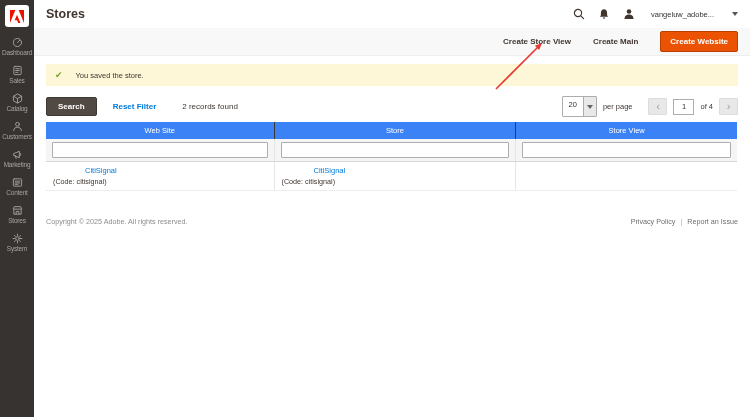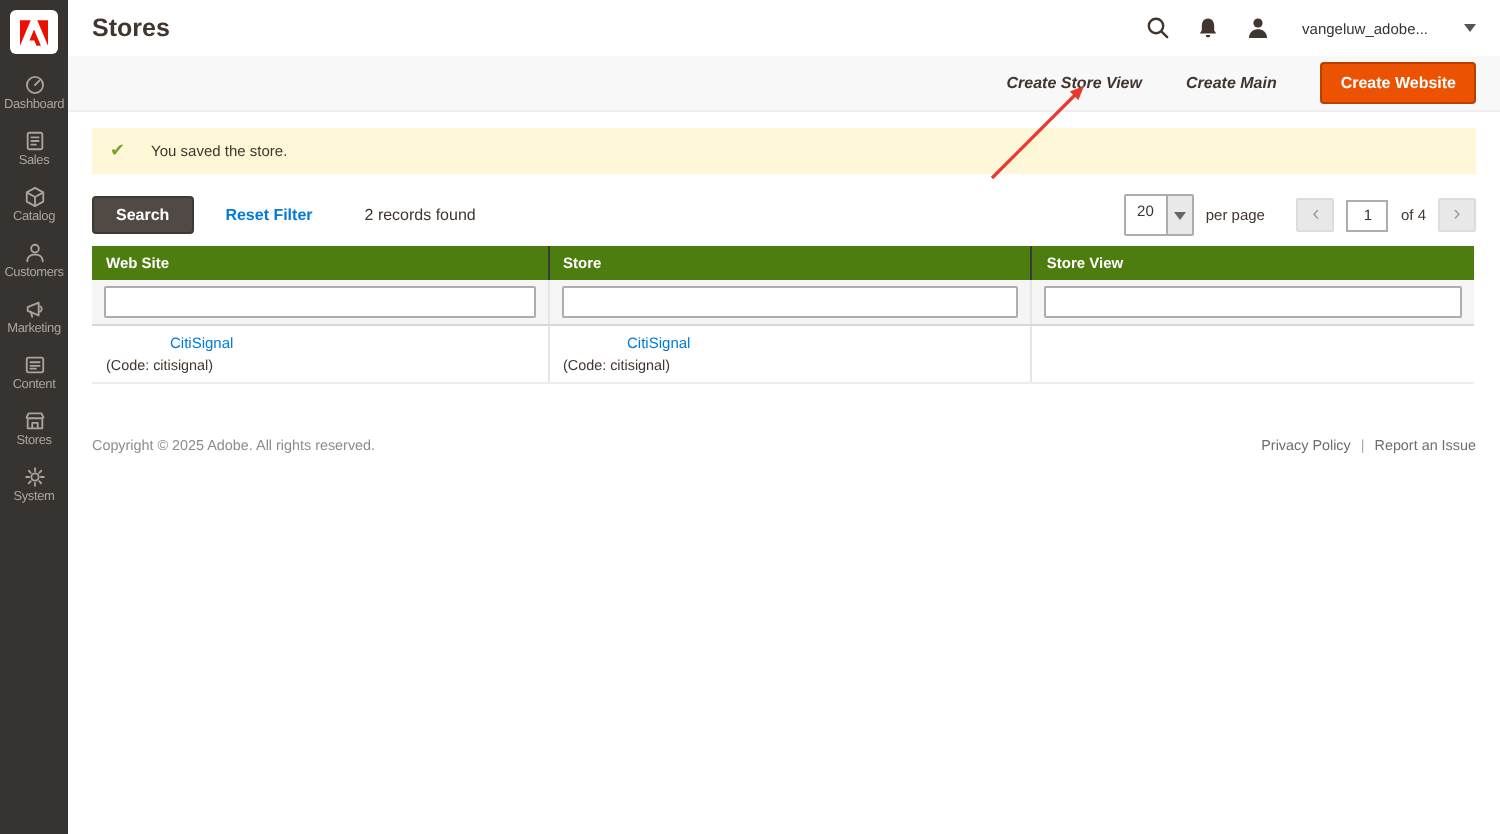--- a/index.html
+++ b/index.html
@@ -17,21 +17,21 @@
   .main { margin-left:34px; width:716px; }
   .page-header { height:28px; display:flex; align-items:center; padding:0 12px; background:#fff; }
   .page-title { font-size:12.5px; font-weight:bold; color:#41362f; }
   .header-right { margin-left:auto; display:flex; align-items:center; gap:13px; }
   .hicon { cursor:pointer; display:flex; align-items:center; }
   .user-chip { display:flex; align-items:center; gap:16px; cursor:pointer; }
   .user-name { font-size:7.5px; color:#333; }
   .caret-down { width:0; height:0; border-left:3px solid transparent; border-right:3px solid transparent; border-top:4px solid #555; margin-left:2px; }
 
   .toolbar { height:28px; background:#f8f8f8; border-bottom:1px solid #eee; display:flex; align-items:center; justify-content:flex-end; gap:22px; padding:0 12px; }
-  .btn-plain { font-size:8px; font-weight:bold; color:#41362f; background:none; border:none; cursor:pointer; font-family:inherit;font-style:italic; }
+  .btn-plain { font-size:8px; font-weight:bold; color:#41362f; background:none; border:none; cursor:pointer; font-family:inherit; }
   .btn-primary { font-size:8px; font-weight:bold; color:#fff; background:#eb5202; border:1px solid #b84002; border-radius:2px; padding:5px 9px; cursor:pointer; font-family:inherit; }
 
   .message { margin:8px 12px 0; background:#fdf7d8; padding:6px 9px; display:flex; align-items:center; font-size:7.5px; color:#41362f; }
   .check { color:#79a22e; font-weight:bold; font-size:9px; margin-right:13px; }
 
   .controls { margin:10px 12px 0; display:flex; align-items:center; }
   .btn-search { background:#514943; color:#fff; font-size:8px; font-weight:bold; border:1px solid #3f3933; border-radius:2px; padding:4px 11px; cursor:pointer; font-family:inherit; }
   .reset-link { color:#007bdb; font-size:8px; font-weight:bold; margin-left:16px; cursor:pointer; text-decoration:none; }
   .records { font-size:8px; color:#41362f; margin-left:26px; }
   .pager { margin-left:auto; display:flex; align-items:center; gap:6px; }
@@ -39,21 +39,21 @@
   .select-val { font-size:7.5px; padding:3px 6px 0; color:#333; min-width:16px; }
   .select-caret { width:13px; border-left:1px solid #adadad; background:#e9e9e9; display:flex; align-items:center; justify-content:center; }
   .select-caret span { width:0; height:0; border-left:3px solid transparent; border-right:3px solid transparent; border-top:4px solid #666; }
   .per-page { font-size:7.5px; color:#41362f; margin-right:10px; }
   .pg-btn { width:19px; height:17px; background:#e8e8e8; border:1px solid #dcdcdc; border-radius:1px; color:#9d9d9d; font-size:11px; line-height:14px; text-align:center; cursor:pointer; }
   .pg-input { width:21px; height:16px; border:1px solid #adadad; text-align:center; font-size:7.5px; font-family:inherit; color:#333; }
   .pg-of { font-size:7.5px; color:#41362f; }
 
   
   table.grid { width:691px; margin:5px 12px 0; border-collapse:collapse; border-bottom:1px solid #d6d6d6; }
-  .grid th { background:#4d7c0f; color:#fff; font-size:7.5px; font-weight:bold; text-align:left; padding:4px 7px; cursor:pointer; }
+  .grid th { background:#3b82f6; color:#fff; font-size:7.5px; font-weight:normal; text-align:center; padding:4px 7px; cursor:pointer; }
   .grid th + th { border-left:1px solid #3a3a3a; }
   .grid td { font-size:7.5px; vertical-align:top; padding:4px 7px; }
   .grid td + td { border-left:1px solid #e5e5e5; }
   tr.filter-row td { background:#f5f5f5; padding:3px 6px; border-bottom:1px solid #d6d6d6; }
   .filter-input { width:100%; height:16px; border:1px solid #adadad; border-radius:1px; font-family:inherit; font-size:7.5px; padding:0 4px; }
   tr.data-row td { border-bottom:1px solid #ededed; }
   tr.data-row.alt td { background:#f5f5f5; }
   .cell-link { color:#007bdb; text-decoration:none; cursor:pointer; display:inline-block;margin-left:32px; }
   .cell-code { color:#41362f; font-size:7.2px; margin-top:2px; }
 

